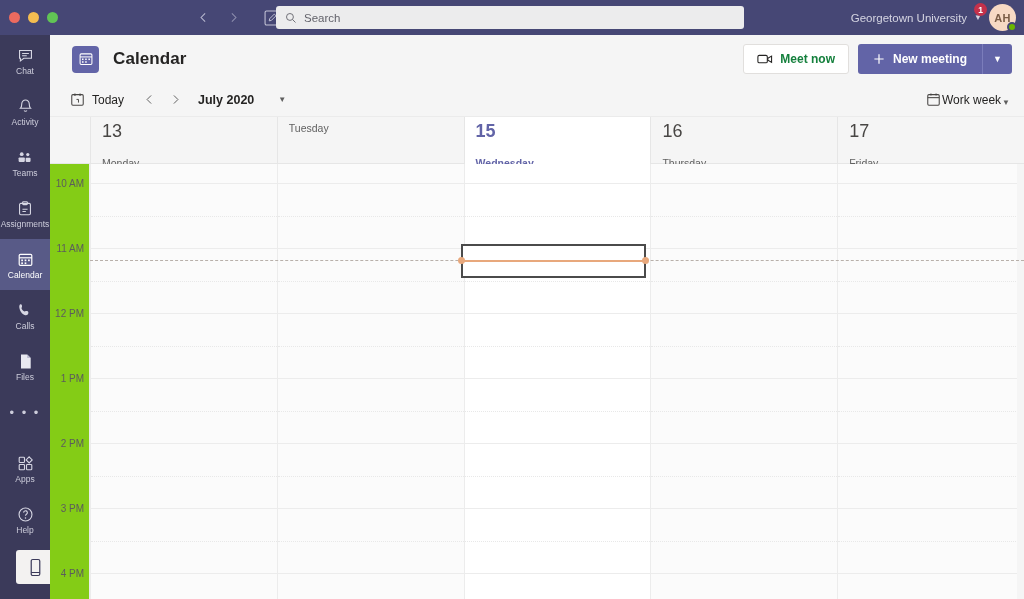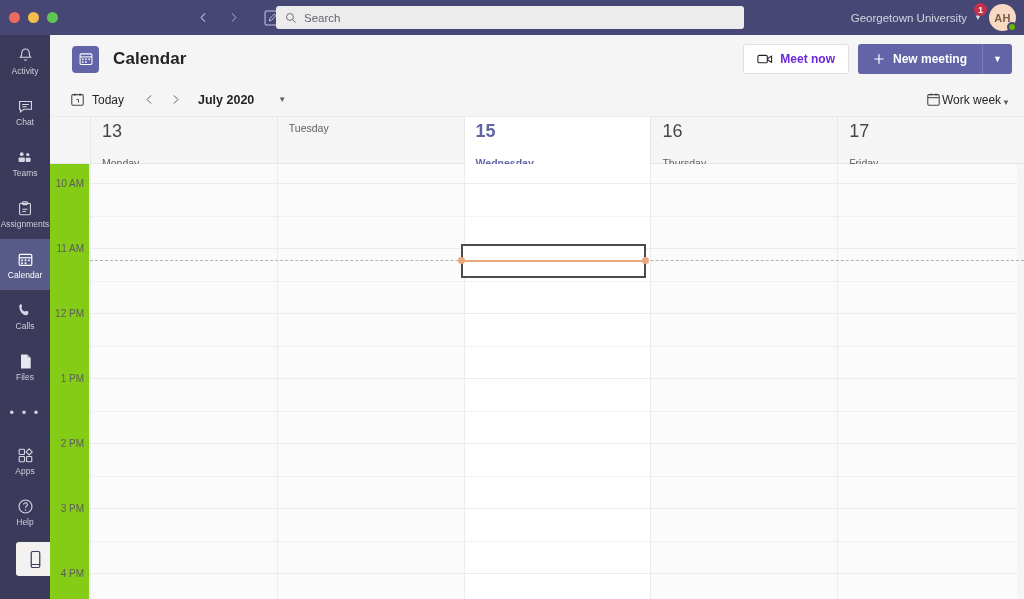--- a/index.html
+++ b/index.html
@@ -78,21 +78,21 @@
     color: #d6d6e3; gap: 2px;
   }
   .rail-item.active { background: #585a87; }
   .rail-item.active .rail-label { color: #fff; }
   .rail-icon { height: 20px; display: flex; align-items: center; justify-content: center; }
   .rail-label { font-size: 8.5px; color: #cdcddb; line-height: 1; }
   .rail-more {
     width: 50px; height: 40px; display: flex; align-items: center; justify-content: center;
     color: #cdcddb; letter-spacing: 2px; font-size: 13px;
   }
-  .rail-bottom { position: absolute; left: 0; bottom: 16px; width: 70px; }
+  .rail-bottom { position: absolute; left: 0; bottom: 8px; width: 70px; }
   .rail-download {
     width: 38px; height: 34px; margin: 5px auto 7px auto;
     background: #f3f2f1; border-radius: 3px;
     display: flex; align-items: center; justify-content: center;
   }
 
   
   .main { position: absolute; left: 50px; top: 35px; width: 974px; height: 564px; background: #f5f5f5; }
 
   .apphead {
@@ -101,21 +101,21 @@
   }
   .app-ico {
     width: 27px; height: 27px; border-radius: 4px; background: #6264a7;
     display: flex; align-items: center; justify-content: center; margin-right: 14px;
   }
   .app-title { font-size: 17px; font-weight: bold; color: #252423; letter-spacing: .1px; }
   .head-actions { margin-left: auto; display: flex; align-items: center; gap: 9px; }
   .btn-meetnow {
     height: 30px; background: #fff; border: 1px solid #e1dfdd; border-radius: 3px;
     display: flex; align-items: center; gap: 7px; padding: 0 13px;
-    font-size: 12px; color: #6d28d9; font-weight: bold;
+    font-size: 12px; color: #15803d; font-weight: bold;
   }
   .split { display: flex; height: 30px; }
   .btn-newmeeting {
     background: #6264a7; color: #fff; border-radius: 3px 0 0 3px;
     display: flex; align-items: center; gap: 8px; padding: 0 15px;
     font-size: 12px; font-weight: bold;
   }
   .btn-split-arrow {
     background: #6264a7; color: #fff; width: 30px;
     border-left: 1px solid #7b7dbb; border-radius: 0 3px 3px 0;
@@ -244,35 +244,35 @@
       </div>
       <div class="badge">1</div>
     </div>
   </div>
 
   <div class="rail">
 
     <div class="rail-item">
       <span class="rail-icon">
         <svg width="17" height="17" viewBox="0 0 20 20">
+            <path d="M3 4.2h14v9H8l-4 3.2v-3.2H3z" fill="none" stroke="#d6d6e3" stroke-width="1.3"></path>
+            <path d="M6 7.6h8M6 10.2h5.5" stroke="#d6d6e3" stroke-width="1.2"></path>
+          </svg>
+      </span>
+      <span class="rail-label">Chat</span>
+    </div>
+
+    <div class="rail-item">
+      <span class="rail-icon">
+        <svg width="17" height="17" viewBox="0 0 20 20">
             <path d="M10 2.4a4.4 4.4 0 00-4.4 4.4c0 4-1.4 5.2-1.4 5.2h11.6s-1.4-1.2-1.4-5.2A4.4 4.4 0 0010 2.4z" fill="none" stroke="#d6d6e3" stroke-width="1.3"></path>
             <path d="M8.4 14.6a1.8 1.8 0 003.2 0" fill="none" stroke="#d6d6e3" stroke-width="1.3"></path>
           </svg>
       </span>
       <span class="rail-label">Activity</span>
-    </div>
-
-    <div class="rail-item">
-      <span class="rail-icon">
-        <svg width="17" height="17" viewBox="0 0 20 20">
-            <path d="M3 4.2h14v9H8l-4 3.2v-3.2H3z" fill="none" stroke="#d6d6e3" stroke-width="1.3"></path>
-            <path d="M6 7.6h8M6 10.2h5.5" stroke="#d6d6e3" stroke-width="1.2"></path>
-          </svg>
-      </span>
-      <span class="rail-label">Chat</span>
     </div>
 
     <div class="rail-item">
       <span class="rail-icon">
         <svg width="18" height="17" viewBox="0 0 22 20">
           <circle cx="7" cy="6" r="2.3" fill="#d6d6e3"></circle>
             <circle cx="14.4" cy="6.4" r="2" fill="#d6d6e3"></circle>
           <rect x="3.2" y="10" width="7.6" height="5.4" rx="1" fill="#d6d6e3"></rect>
           <rect x="11.8" y="10.4" width="6" height="5" rx="1" fill="#d6d6e3"></rect>
         </svg>

